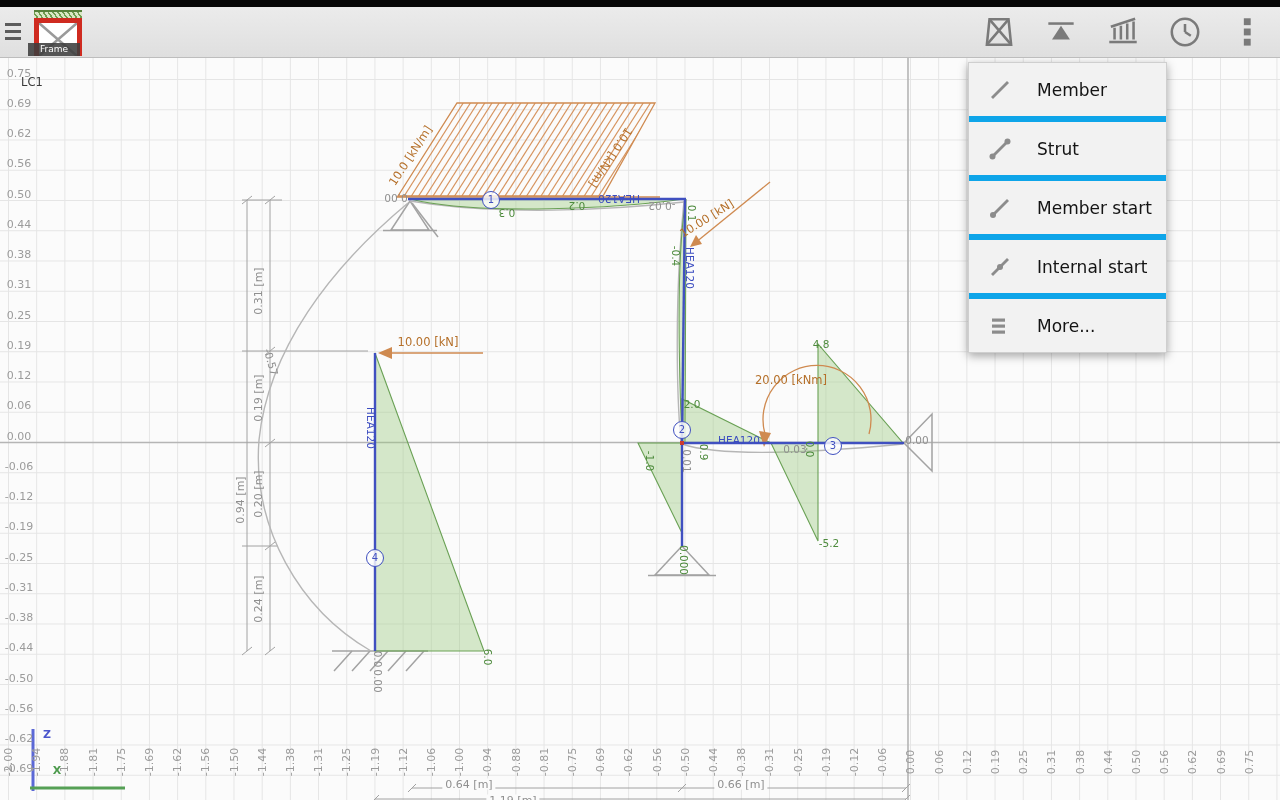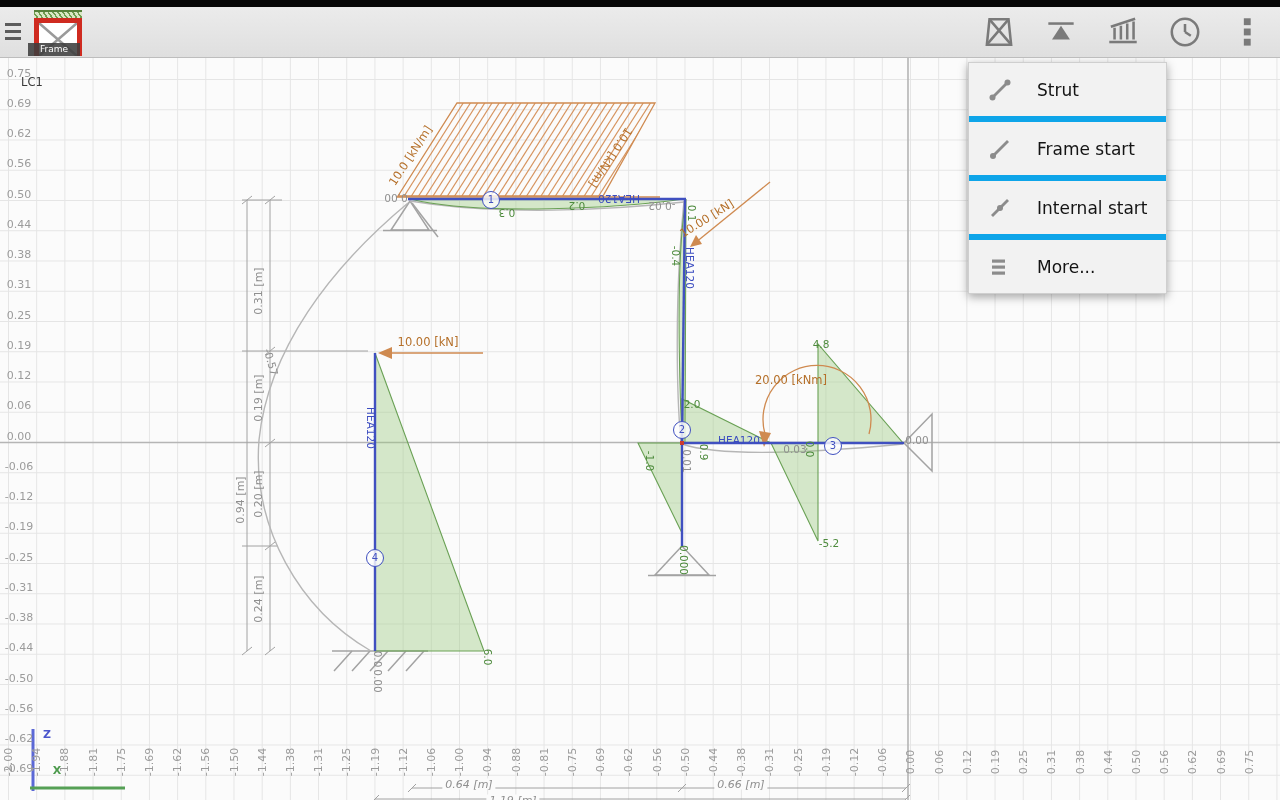--- a/index.html
+++ b/index.html
@@ -27,21 +27,21 @@
 
   
   .lbl{position:absolute;transform:translate(-50%,-50%);font-size:10.5px;line-height:1;
        white-space:nowrap;color:#555;}
   .value-green{color:var(--vgreen);}
   .value-gray{color:var(--vgray);}
   .member{color:#3b4cc0;}
   .load-c{color:#b5702a;font-size:11.5px;}
   .ax{color:#9b9b9b;font-size:11px;}
   .dim-c{color:#8f8f8f;font-size:11px;}
-  .dimh{background:#fbfbfb;padding:0 3px;font-style:italic;}
+  .dimh{background:#fbfbfb;padding:0 3px;}
   .dark{color:#3a3a3a;font-size:11.5px;}
   .zax{color:#4a55cc;font-weight:bold;font-size:11px;}
   .xax{color:#4d9a4d;font-weight:bold;font-size:11px;}
   .node{position:absolute;width:16px;height:16px;margin:-9px 0 0 -9px;border:1.5px solid #4050c0;
         border-radius:50%;background:rgba(252,252,252,.82);color:#4050c0;font-size:10px;
         text-align:center;line-height:15px;z-index:11;}
 
   
   #header{position:absolute;left:0;top:0;right:0;height:57px;z-index:60;
           background:linear-gradient(#ededed,#dfdfdf);border-bottom:1px solid #bdbdbd;}
@@ -349,32 +349,38 @@
           <rect class="tfill" x="15" y="24.4" width="6.5" height="6.5"></rect>
         </svg>
       </button>
     </div>
   </div>
 
   <div id="dropdown">
     <div id="menu-rows">
         <div class="mrow">
           <span class="micon"><svg viewBox="0 0 26 26">
+              <line x1="5" y1="21" x2="21" y2="5"></line>
+            </svg></span>
+          <span class="mlabel">Member</span>
+        </div>
+        <div class="mrow">
+          <span class="micon"><svg viewBox="0 0 26 26">
               <line x1="6" y1="20" x2="20" y2="6"></line>
               <circle class="f" cx="5.5" cy="20.5" r="3"></circle>
               <circle class="f" cx="20.5" cy="5.5" r="3"></circle>
             </svg></span>
           <span class="mlabel">Strut</span>
         </div>
         <div class="mrow">
           <span class="micon"><svg viewBox="0 0 26 26">
               <line x1="5" y1="21" x2="21" y2="5"></line>
               <circle class="f" cx="6" cy="20" r="3"></circle>
             </svg></span>
-          <span class="mlabel">Frame start</span>
+          <span class="mlabel">Member start</span>
         </div>
         <div class="mrow">
           <span class="micon"><svg viewBox="0 0 26 26">
               <line x1="5" y1="21" x2="21" y2="5"></line>
               <circle class="f" cx="13" cy="13" r="3"></circle>
             </svg></span>
           <span class="mlabel">Internal start</span>
         </div>
         <div class="mrow">
           <span class="micon"><svg viewBox="0 0 26 26">

